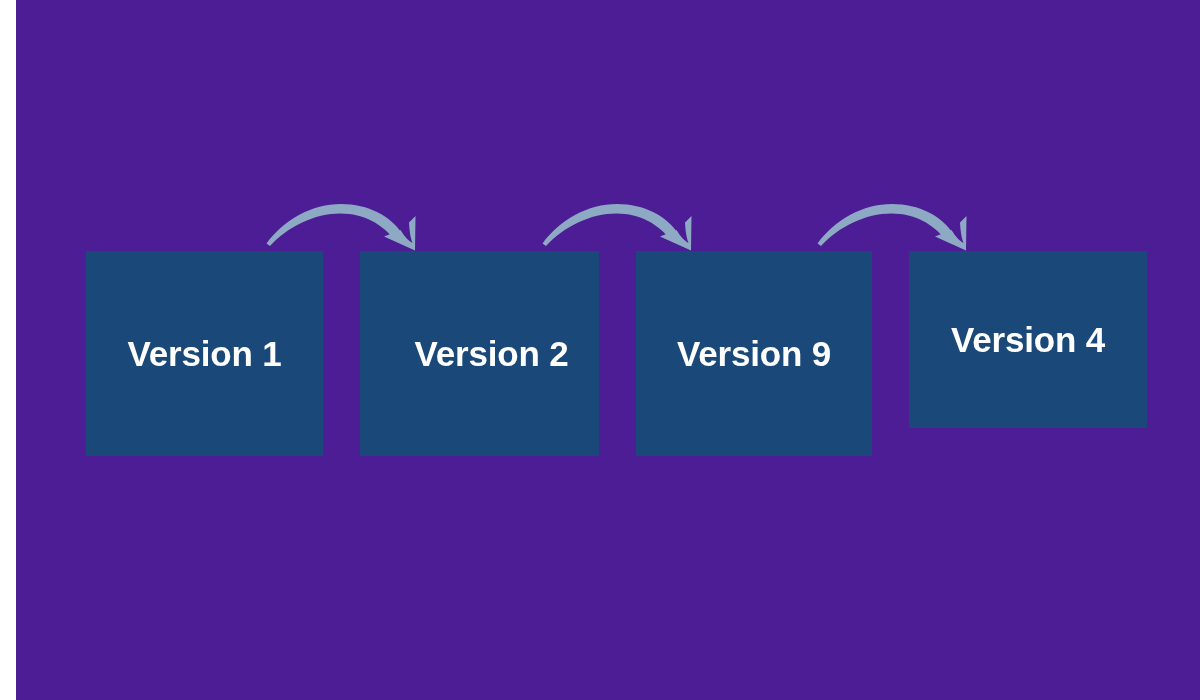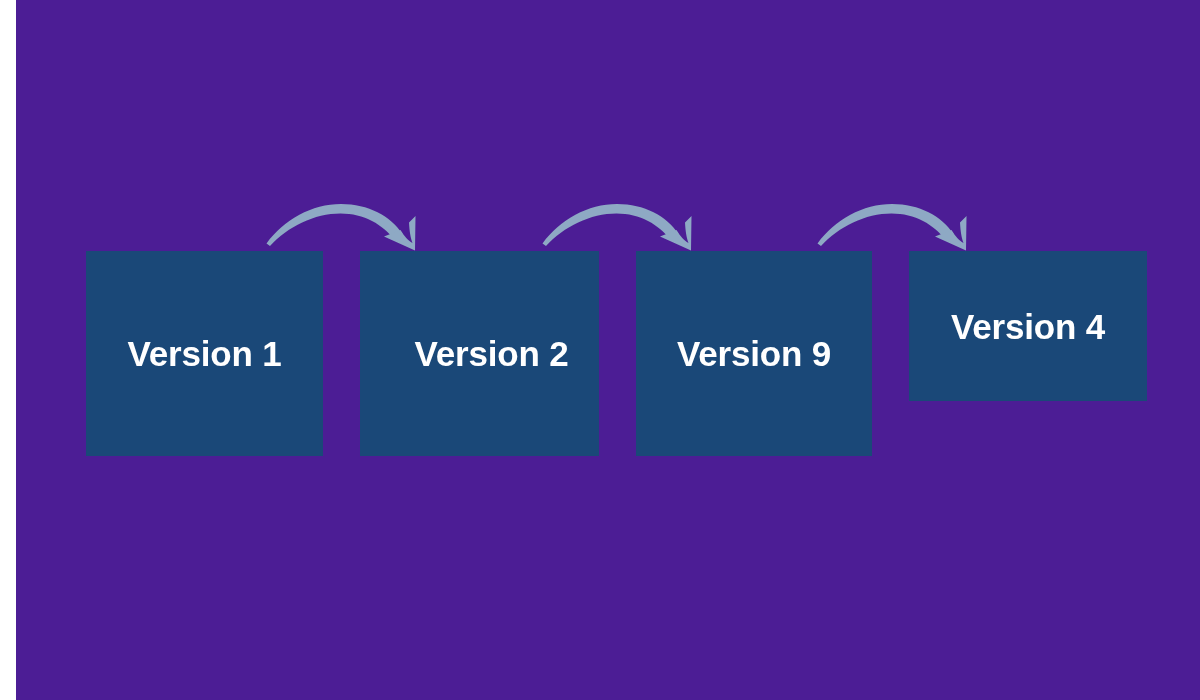--- a/index.html
+++ b/index.html
@@ -89,17 +89,17 @@
   </div>
 
   <div class="node-box" style="left:344px; top:251px; width:239px; height:205px; background:#1A4878;padding-left:24px;">
     <span class="node-label">Version 2</span>
   </div>
 
   <div class="node-box" style="left:620px; top:251px; width:236px; height:205px; background:#1A4878;">
     <span class="node-label">Version 9</span>
   </div>
 
-  <div class="node-box" style="left:893px; top:251px; width:238px; height:150px; background:#1A4878;">
+  <div class="node-box" style="left:893px; top:251px; width:238px; height:177px; background:#1A4878;">
     <span class="node-label">Version 4</span>
   </div>
 
 </div>
 
 </body></html>

